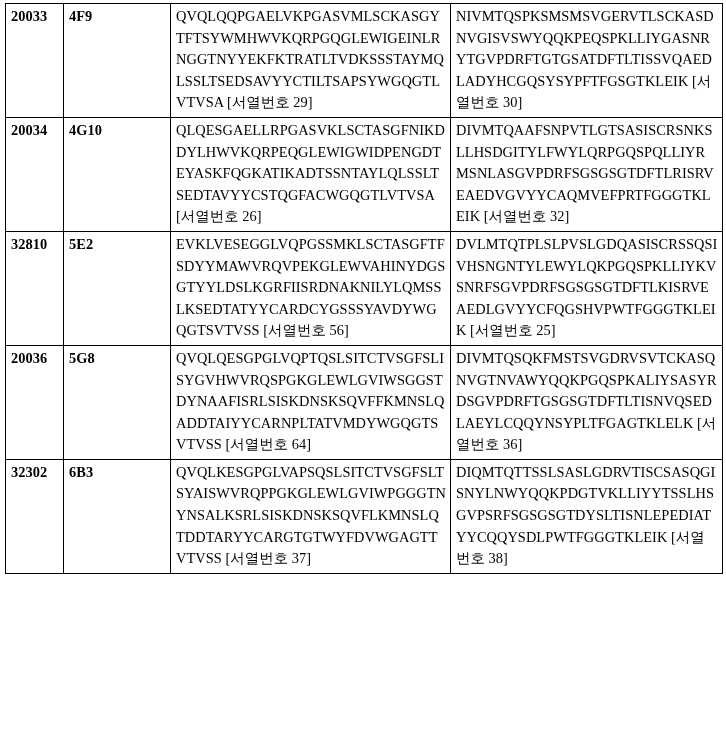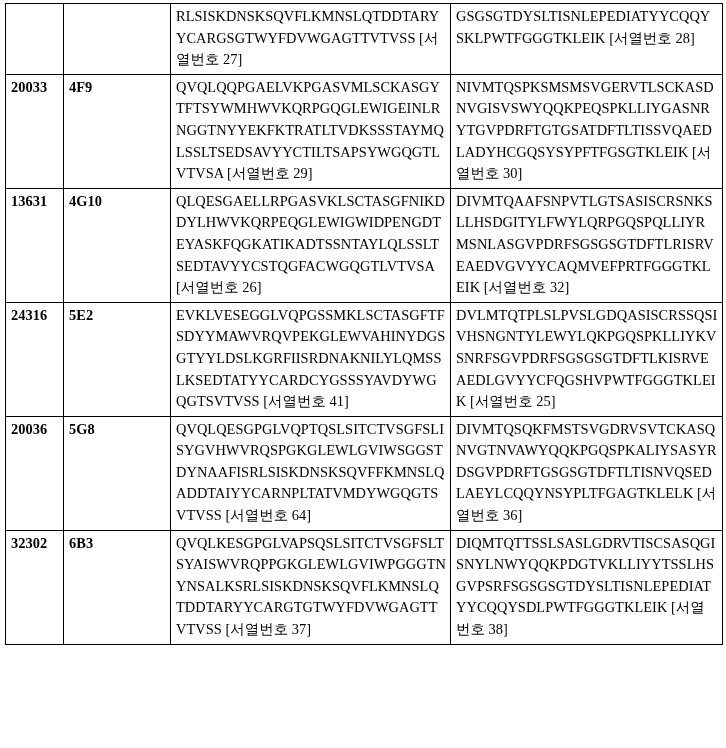--- a/index.html
+++ b/index.html
@@ -69,58 +69,48 @@
 
   <table class="seq-table">
     <colgroup>
       <col class="c-id">
       <col class="c-clone">
       <col class="c-heavy">
       <col class="c-light">
     </colgroup>
     <tbody>
 
-      <tr class="row-cont">
-        <td class="cell-id"></td>
-        <td class="cell-clone"></td>
-        <td class="cell-heavy">
-            <span class="seq-txt">RLSISKDNSKSQVFLKMNSLQTDDTARYYCARGSGTWYFDVWGAGTTVTVSS [서열번호 27]</span>
-          </td>
-        <td class="cell-light">
-            <span class="seq-txt">GSGSGTDYSLTISNLEPEDIATYYCQQYSKLPWTFGGGTKLEIK [서열번호 28]</span>
-          </td>
-      </tr>
 
       <tr>
         <td class="cell-id">20033</td>
         <td class="cell-clone">4F9</td>
         <td class="cell-heavy">
             <span class="seq-txt">QVQLQQPGAELVKPGASVMLSCKASGYTFTSYWMHWVKQRPGQGLEWIGEINLRNGGTNYYEKFKTRATLTVDKSSSTAYMQLSSLTSEDSAVYYCTILTSAPSYWGQGTLVTVSA [서열번호 29]</span>
           </td>
         <td class="cell-light">
             <span class="seq-txt">NIVMTQSPKSMSMSVGERVTLSCKASDNVGISVSWYQQKPEQSPKLLIYGASNRYTGVPDRFTGTGSATDFTLTISSVQAEDLADYHCGQSYSYPFTFGSGTKLEIK [서열번호 30]</span>
           </td>
       </tr>
 
       <tr>
-        <td class="cell-id">13631</td>
+        <td class="cell-id">20034</td>
         <td class="cell-clone">4G10</td>
         <td class="cell-heavy">
             <span class="seq-txt">QLQESGAELLRPGASVKLSCTASGFNIKDDYLHWVKQRPEQGLEWIGWIDPENGDTEYASKFQGKATIKADTSSNTAYLQLSSLTSEDTAVYYCSTQGFACWGQGTLVTVSA [서열번호 26]</span>
           </td>
         <td class="cell-light">
             <span class="seq-txt">DIVMTQAAFSNPVTLGTSASISCRSNKSLLHSDGITYLFWYLQRPGQSPQLLIYRMSNLASGVPDRFSGSGSGTDFTLRISRVEAEDVGVYYCAQMVEFPRTFGGGTKLEIK [서열번호 32]</span>
           </td>
       </tr>
 
       <tr>
-        <td class="cell-id">24316</td>
+        <td class="cell-id">32810</td>
         <td class="cell-clone">5E2</td>
         <td class="cell-heavy">
-            <span class="seq-txt">EVKLVESEGGLVQPGSSMKLSCTASGFTFSDYYMAWVRQVPEKGLEWVAHINYDGSGTYYLDSLKGRFIISRDNAKNILYLQMSSLKSEDTATYYCARDCYGSSSYAVDYWGQGTSVTVSS [서열번호 41]</span>
+            <span class="seq-txt">EVKLVESEGGLVQPGSSMKLSCTASGFTFSDYYMAWVRQVPEKGLEWVAHINYDGSGTYYLDSLKGRFIISRDNAKNILYLQMSSLKSEDTATYYCARDCYGSSSYAVDYWGQGTSVTVSS [서열번호 56]</span>
           </td>
         <td class="cell-light">
             <span class="seq-txt">DVLMTQTPLSLPVSLGDQASISCRSSQSIVHSNGNTYLEWYLQKPGQSPKLLIYKVSNRFSGVPDRFSGSGSGTDFTLKISRVEAEDLGVYYCFQGSHVPWTFGGGTKLEIK [서열번호 25]</span>
           </td>
       </tr>
 
       <tr>
         <td class="cell-id">20036</td>
         <td class="cell-clone">5G8</td>
         <td class="cell-heavy">

